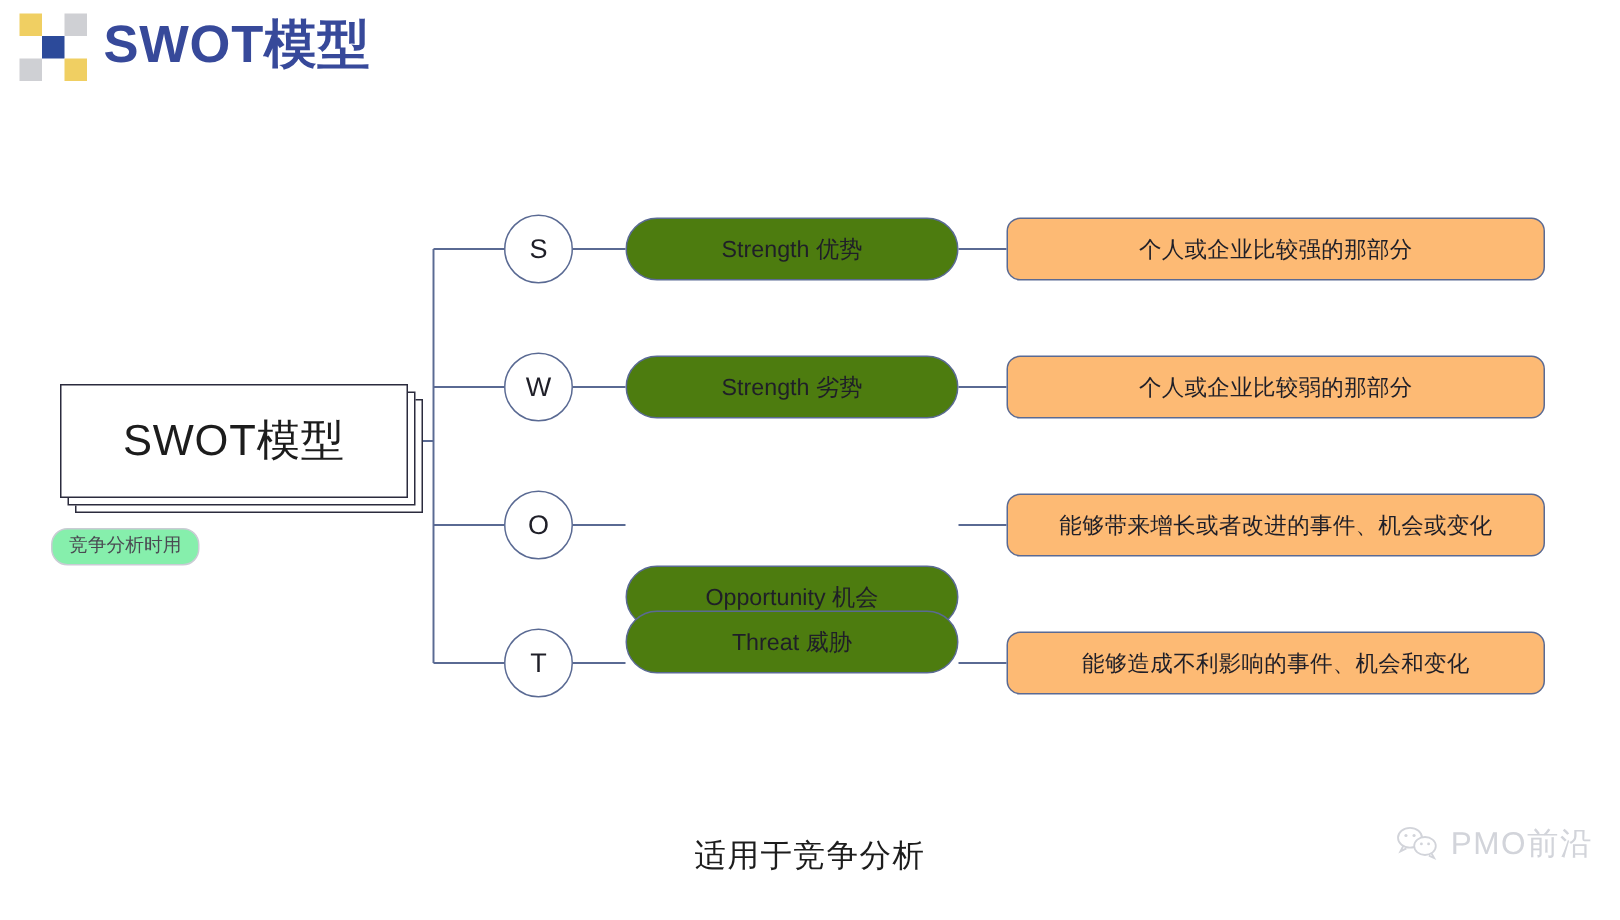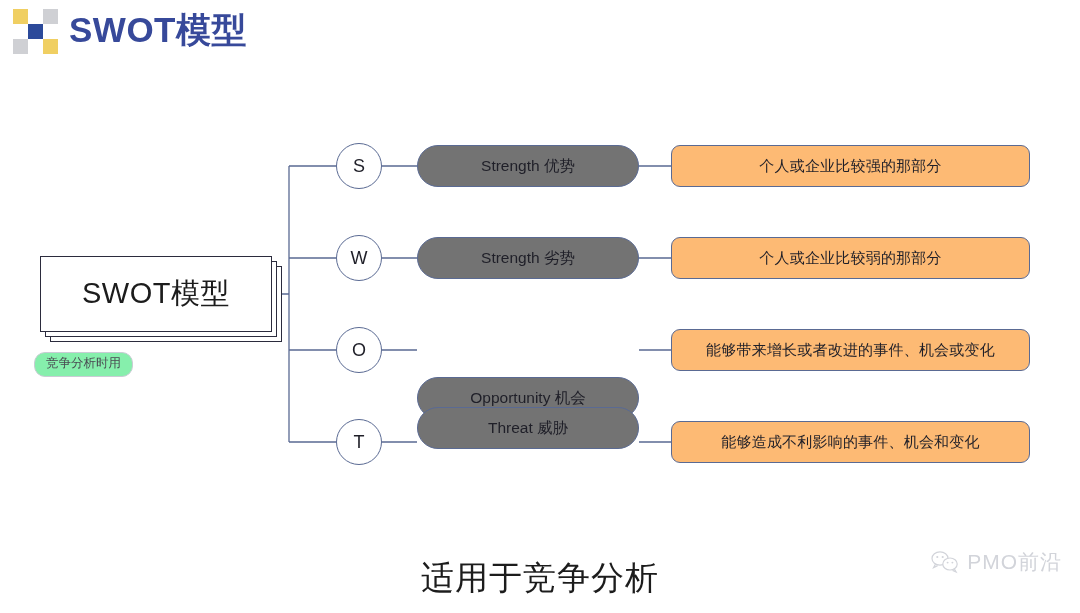--- a/index.html
+++ b/index.html
@@ -129,21 +129,21 @@
   }
 
   
   .pill-box {
     position: absolute;
     left: 417px;
     width: 222px;
     height: 42px;
     border: 1.3px solid #5a6a93;
     border-radius: 21px;
-    background: #737373;
+    background: #4d7c0f;
     box-sizing: border-box;
     display: flex;
     align-items: center;
     justify-content: center;
     font-size: 15.5px;
     color: #1f1f28;
     white-space: nowrap;
   }
 
   
@@ -165,21 +165,21 @@
     letter-spacing: 0.2px;
   }
 
   
   #footer-caption {
     position: absolute;
     left: 0;
     top: 556px;
     width: 1080px;
     text-align: center;
-    font-size: 33px;
+    font-size: 21px;
     color: #1c1c1c;
     letter-spacing: 1px;
   }
   #watermark {
     position: absolute;
     right: 18px;
     top: 548px;
     display: flex;
     align-items: center;
     gap: 7px;

